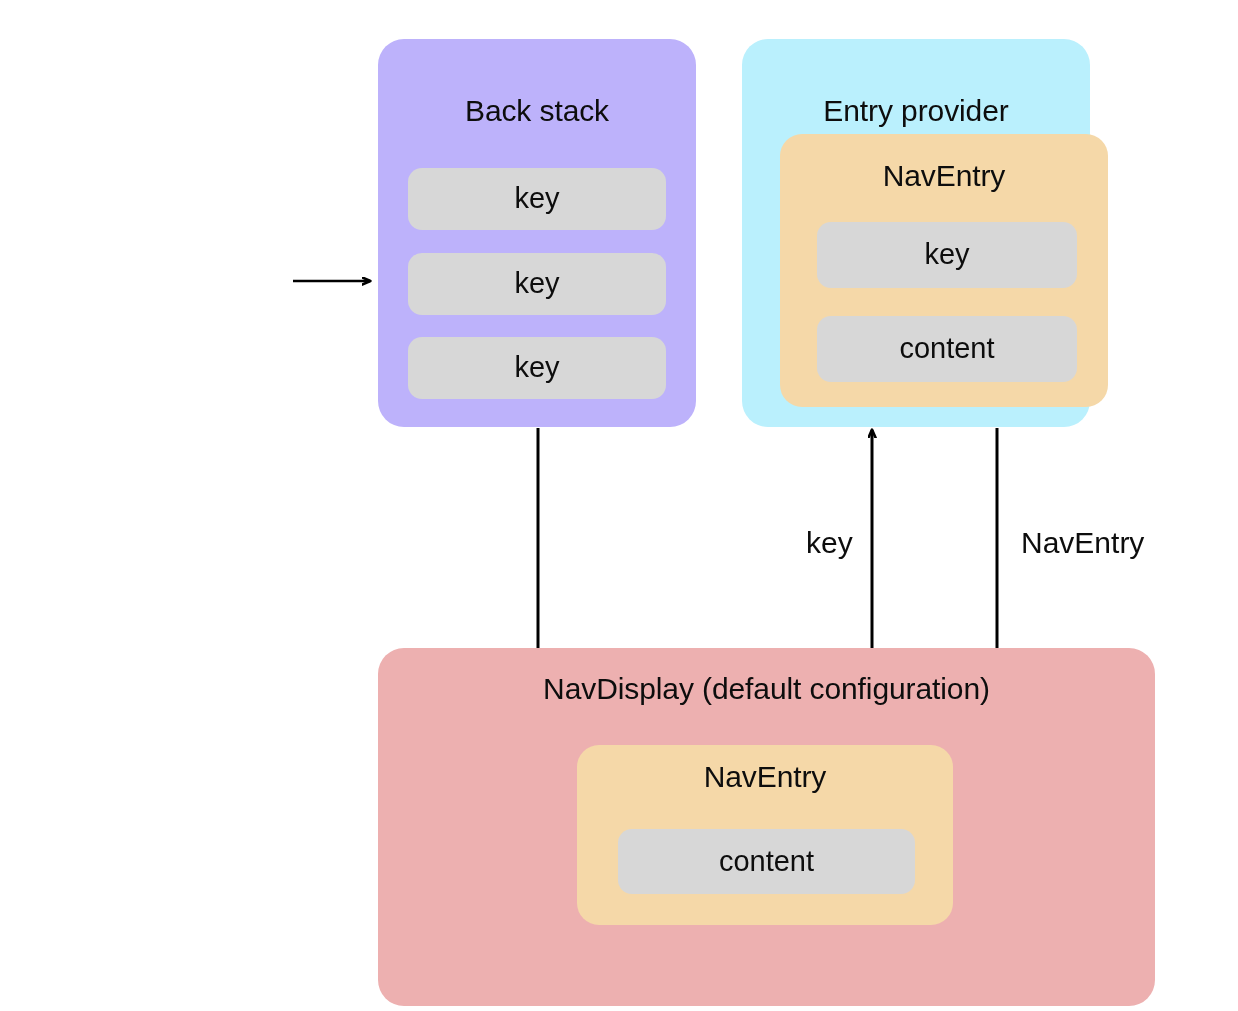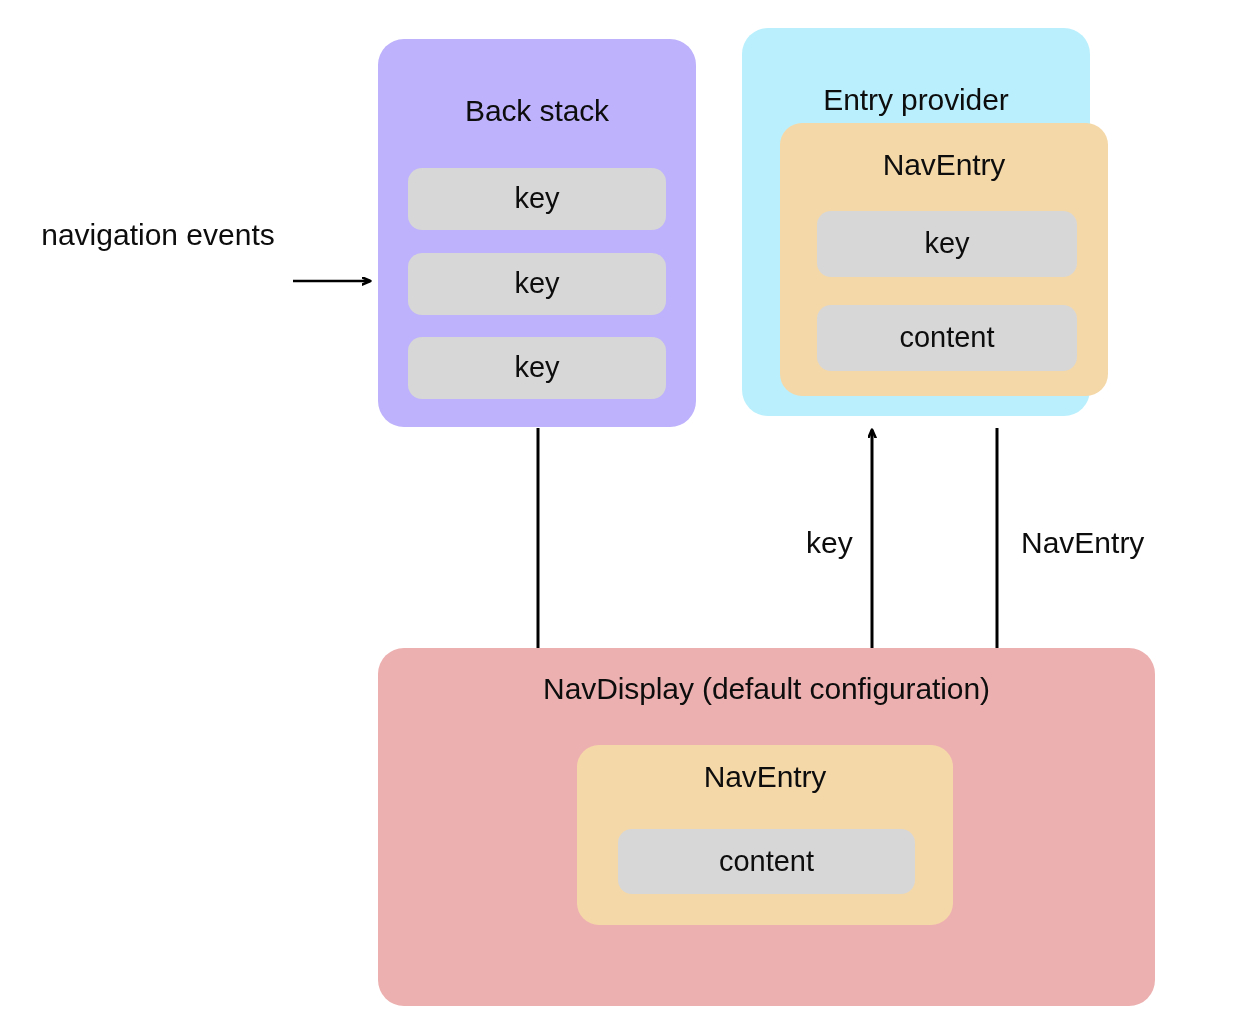--- a/index.html
+++ b/index.html
@@ -56,21 +56,21 @@
   #back-stack-title { top: 55px; }
   .key-pill {
     position: absolute;
     left: 30px;
     width: 258px;
     height: 62px;
   }
 
   
   #entry-provider {
-    left: 742px; top: 28px; width: 348px; height: 388px;
+    left: 742px; top: 39px; width: 348px; height: 388px;
   }
   #entry-provider-title { top: 55px; }
   #ep-naventry {
     left: 38px; top: 95px; width: 328px; height: 273px;
   }
   #ep-naventry-title { top: 25px; }
   .ep-pill {
     position: absolute;
     left: 37px;
     width: 260px;
@@ -144,21 +144,20 @@
     <g>
       <line x1="872" y1="679" x2="872" y2="430" stroke="#000000" stroke-width="3" marker-end="url(#arrowhead)"></line>
     </g>
 
     <g>
       <line x1="997" y1="428" x2="997" y2="678" stroke="#000000" stroke-width="3" marker-end="url(#arrowhead)"></line>
     </g>
   </svg>
 
   <div id="nav-events-label">
-    <div>navigation events</div>
   </div>
 
   <div id="back-stack" class="box rounded-lg" style="background:#bdb2fb;">
     <div id="back-stack-title" class="box-title">Back stack</div>
 
     <div class="key-pill pill" style="top:129px; background:#d7d7d7;">
       <div class="pill-label">key</div>
     </div>
 
     <div class="key-pill pill" style="top:214px; background:#d7d7d7;">

